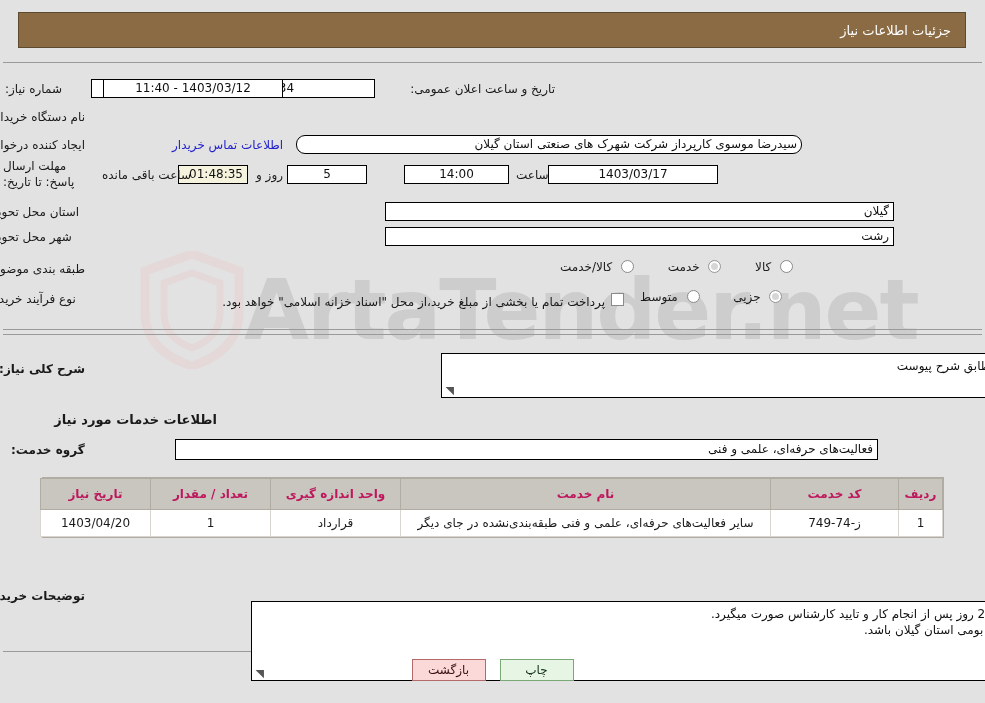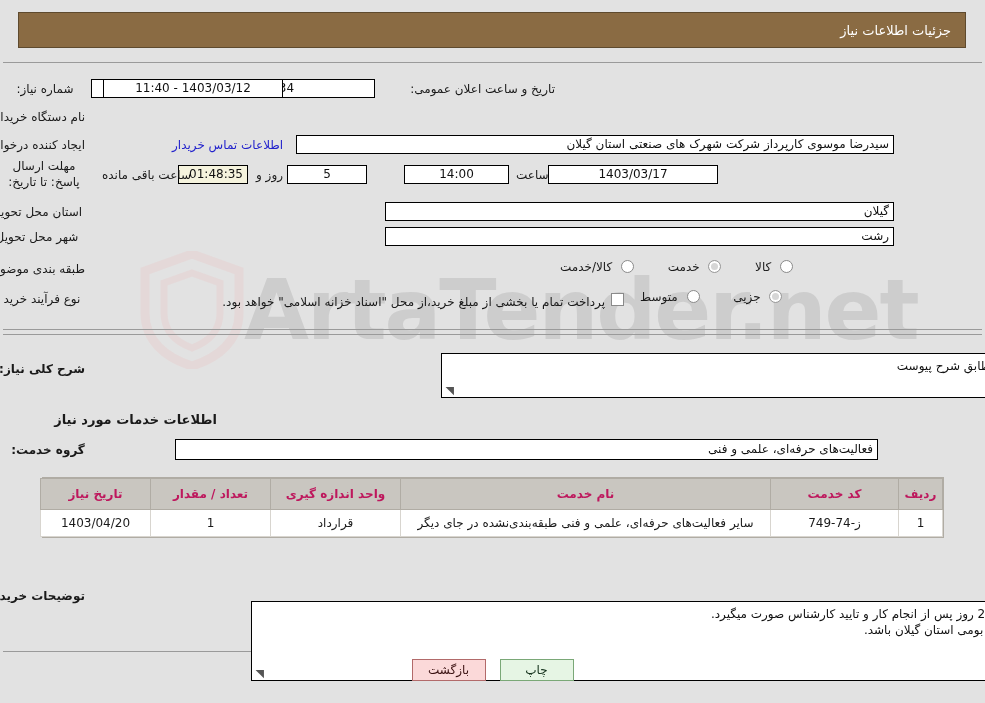--- a/index.html
+++ b/index.html
@@ -89,21 +89,21 @@
     border-top: 1px solid #9a9a9a;
     border-bottom: 1px solid #9a9a9a;
   }
 
   
   .abs { position: absolute; z-index: 4; }
   .lbl {
     font-size: 12px;
     color: #1a1a1a;
     white-space: nowrap;
-    text-align: center;
+    text-align: left;
   }
   .lbl-bold { font-weight: bold; }
 
   .fld {
     box-sizing: border-box;
     background: #ffffff;
     border: 1px solid #000000;
     height: 19px;
     line-height: 17px;
     font-size: 12px;
@@ -257,21 +257,21 @@
 
   <div class="abs lbl" style="right:900px; top:82px; width:80px;">شماره نیاز:</div>
   <div class="abs fld center" style="right:610px; top:79px; width:284px;">1103001100000034</div>
 
   <div class="abs lbl" style="right:430px; top:82px; width:160px; text-align:right;">تاریخ و ساعت اعلان عمومی:</div>
   <div class="abs fld center" style="right:700px; top:79px; width:180px; right:auto; left:103px;">1403/03/12 - 11:40</div>
 
   <div class="abs lbl" style="right:900px; top:110px; width:92px;">نام دستگاه خریدار:</div>
 
   <div class="abs lbl" style="right:900px; top:138px; width:100px;">ایجاد کننده درخواست:</div>
-  <div class="abs fld right" style="left:296px; top:135px; width:598px;">سیدرضا موسوی کارپرداز  شرکت شهرک های صنعتی استان گیلان</div>
+  <div class="abs fld right" style="left:296px; top:135px; width:506px;border-radius:9px;">سیدرضا موسوی کارپرداز  شرکت شهرک های صنعتی استان گیلان</div>
   <div class="abs link" style="left:172px; top:138px;">اطلاعات تماس خریدار</div>
 
   <div class="abs lbl" style="right:900px; top:158px; width:82px; line-height:16px; white-space:normal;">مهلت ارسال پاسخ: تا تاریخ:</div>
   <div class="abs fld center" style="left:548px; top:165px; width:170px;">1403/03/17</div>
   <div class="abs lbl" style="left:516px; top:168px;">ساعت</div>
   <div class="abs fld center" style="left:404px; top:165px; width:105px;">14:00</div>
   <div class="abs fld center" style="left:287px; top:165px; width:80px;">5</div>
   <div class="abs lbl" style="left:256px; top:168px;">روز و</div>
   <div class="abs fld yellow center" style="left:178px; top:165px; width:70px;padding-left:16px;">01:48:35</div>
   <div class="abs lbl" style="left:102px; top:168px;">ساعت باقی مانده</div>

